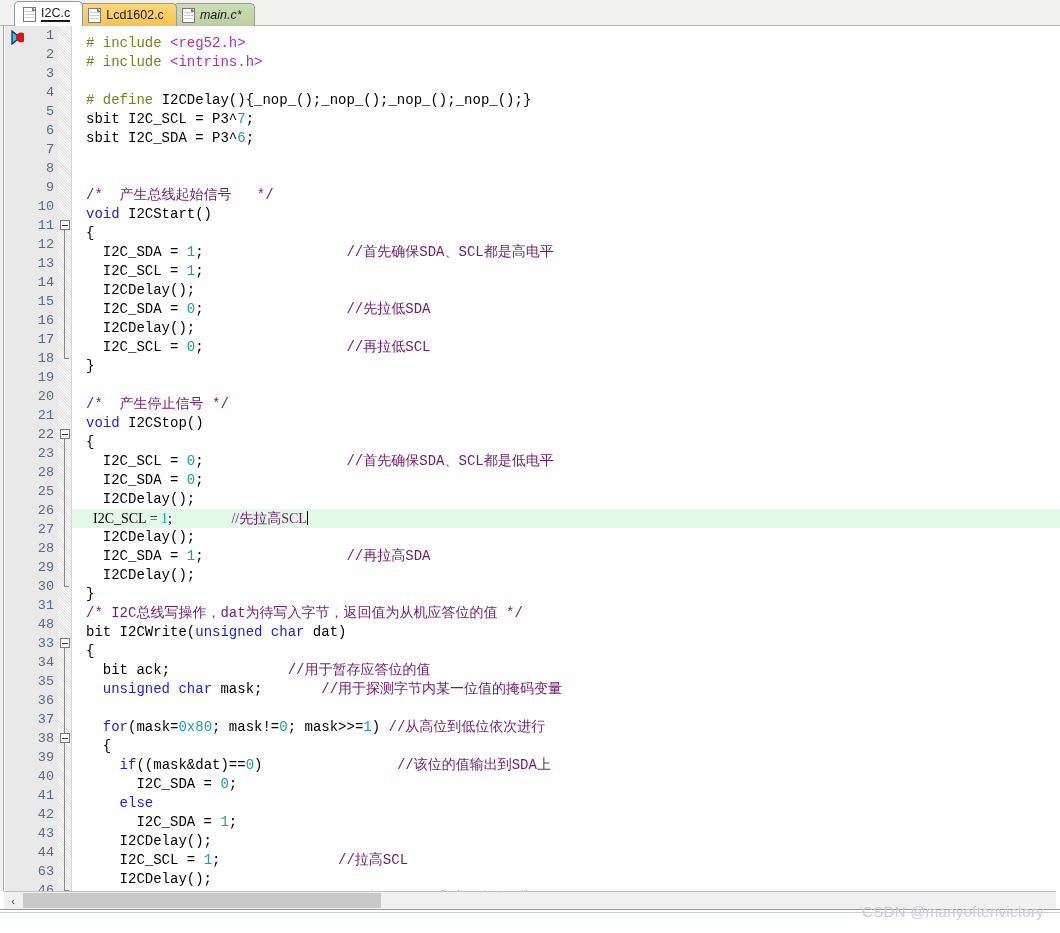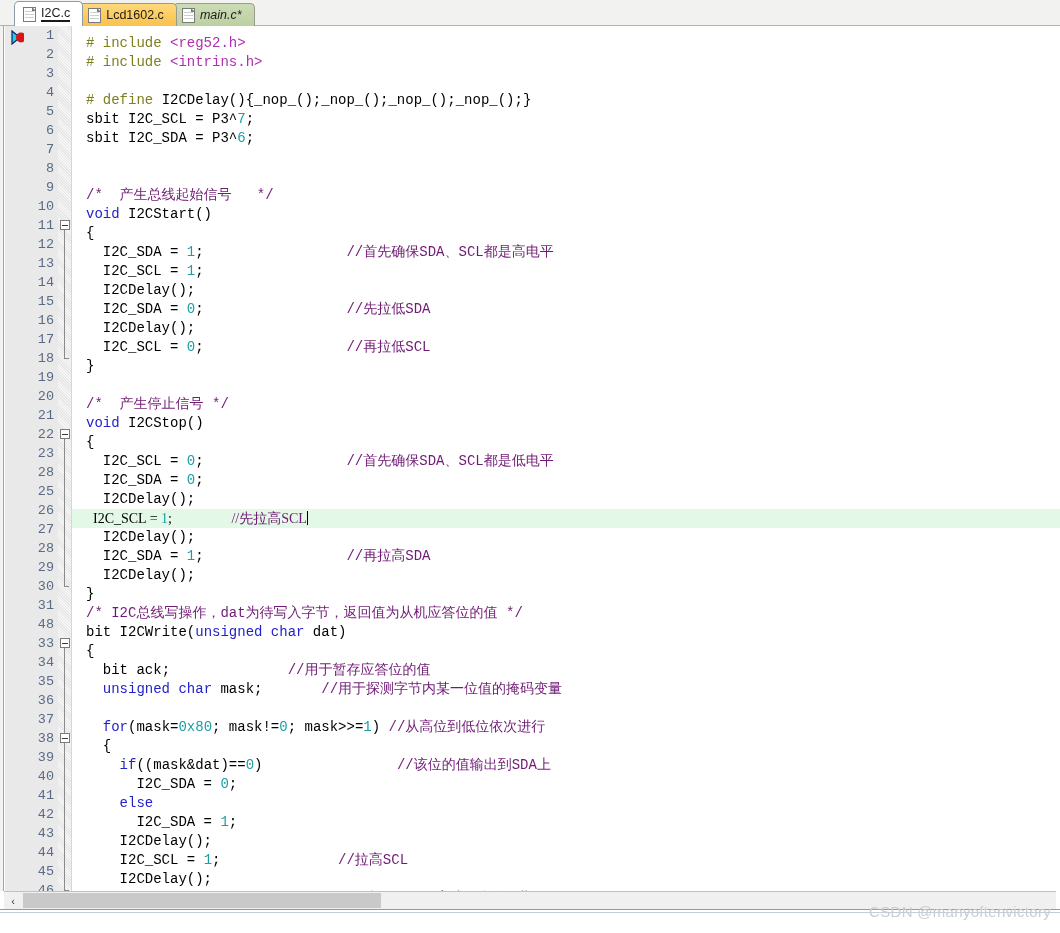--- a/index.html
+++ b/index.html
@@ -293,21 +293,21 @@
     left: 0; top: 912px;
     width: 1060px; height: 21px;
     background: #ffffff;
     border-top: 1px solid #c3cdd9;
     box-sizing: border-box;
   }
 
   
   .watermark {
     position: absolute;
-    right: 9px;
+    right: 16px;
     top: 903px;
     font-family: "Liberation Sans", sans-serif;
     font-size: 15px;
     color: #c9cdd4;
     letter-spacing: .3px;
     user-select: none;
     white-space: nowrap;
   }
 </style>
 </head>
@@ -379,21 +379,21 @@
       <div class="ln">35</div>
       <div class="ln">36</div>
       <div class="ln">37</div>
       <div class="ln">38</div>
       <div class="ln">39</div>
       <div class="ln">40</div>
       <div class="ln">41</div>
       <div class="ln">42</div>
       <div class="ln">43</div>
       <div class="ln">44</div>
-      <div class="ln">45</div>
+      <div class="ln">63</div>
       <div class="ln">46</div>
     </div>
 
   <div class="foldmargin">
       <div class="foldbox" style="top: 194px;"></div>
       <div class="foldline" style="top: 204px; height: 128px;"></div>
       <div class="foldend" style="top: 332px;"></div>
       <div class="foldbox" style="top: 403px;"></div>
       <div class="foldline" style="top: 413px; height: 147px;"></div>
       <div class="foldend" style="top: 560px;"></div>

